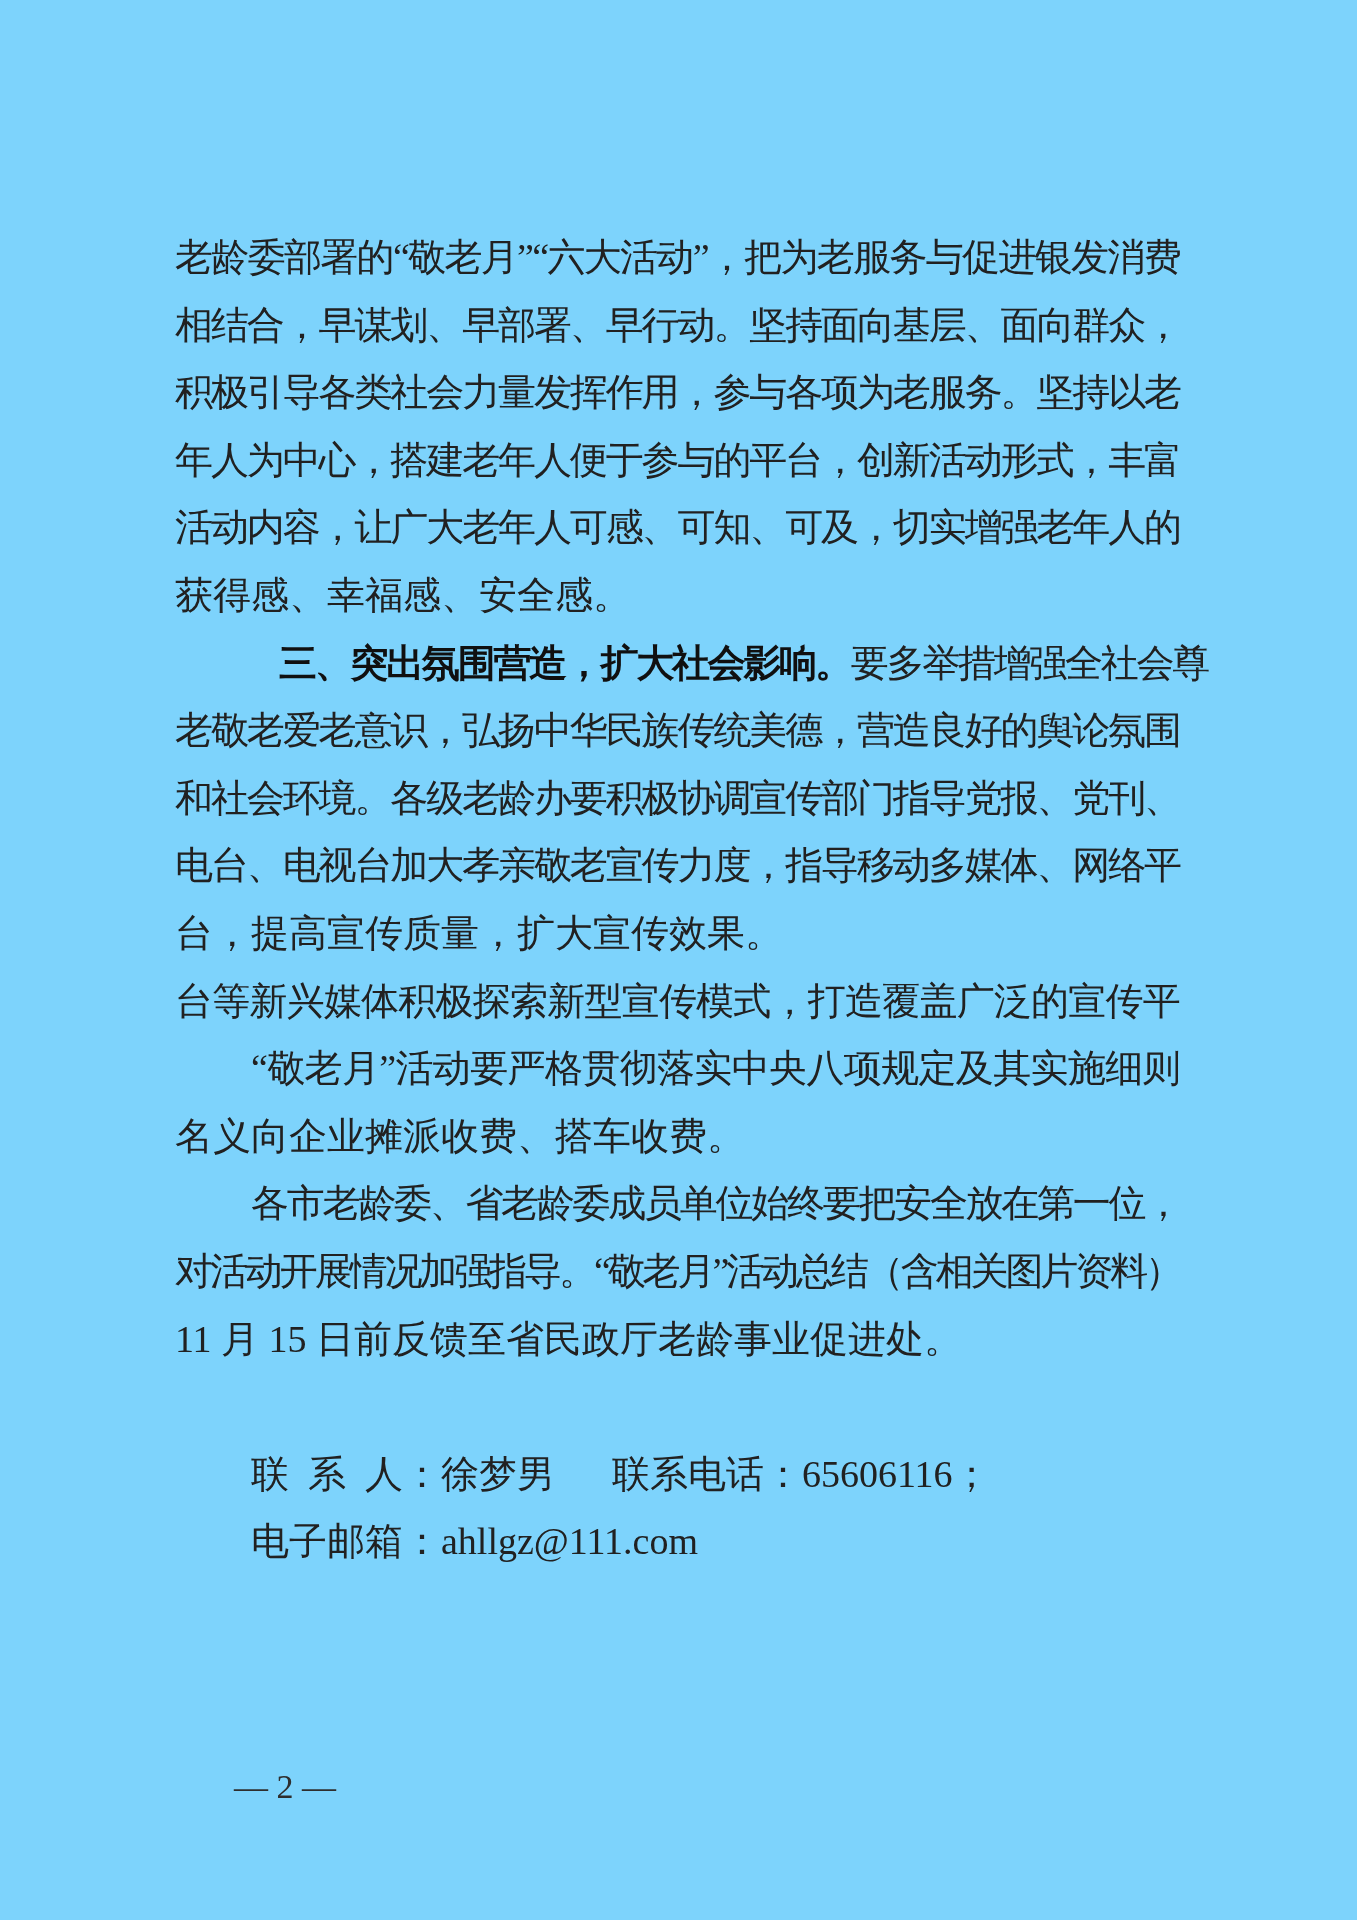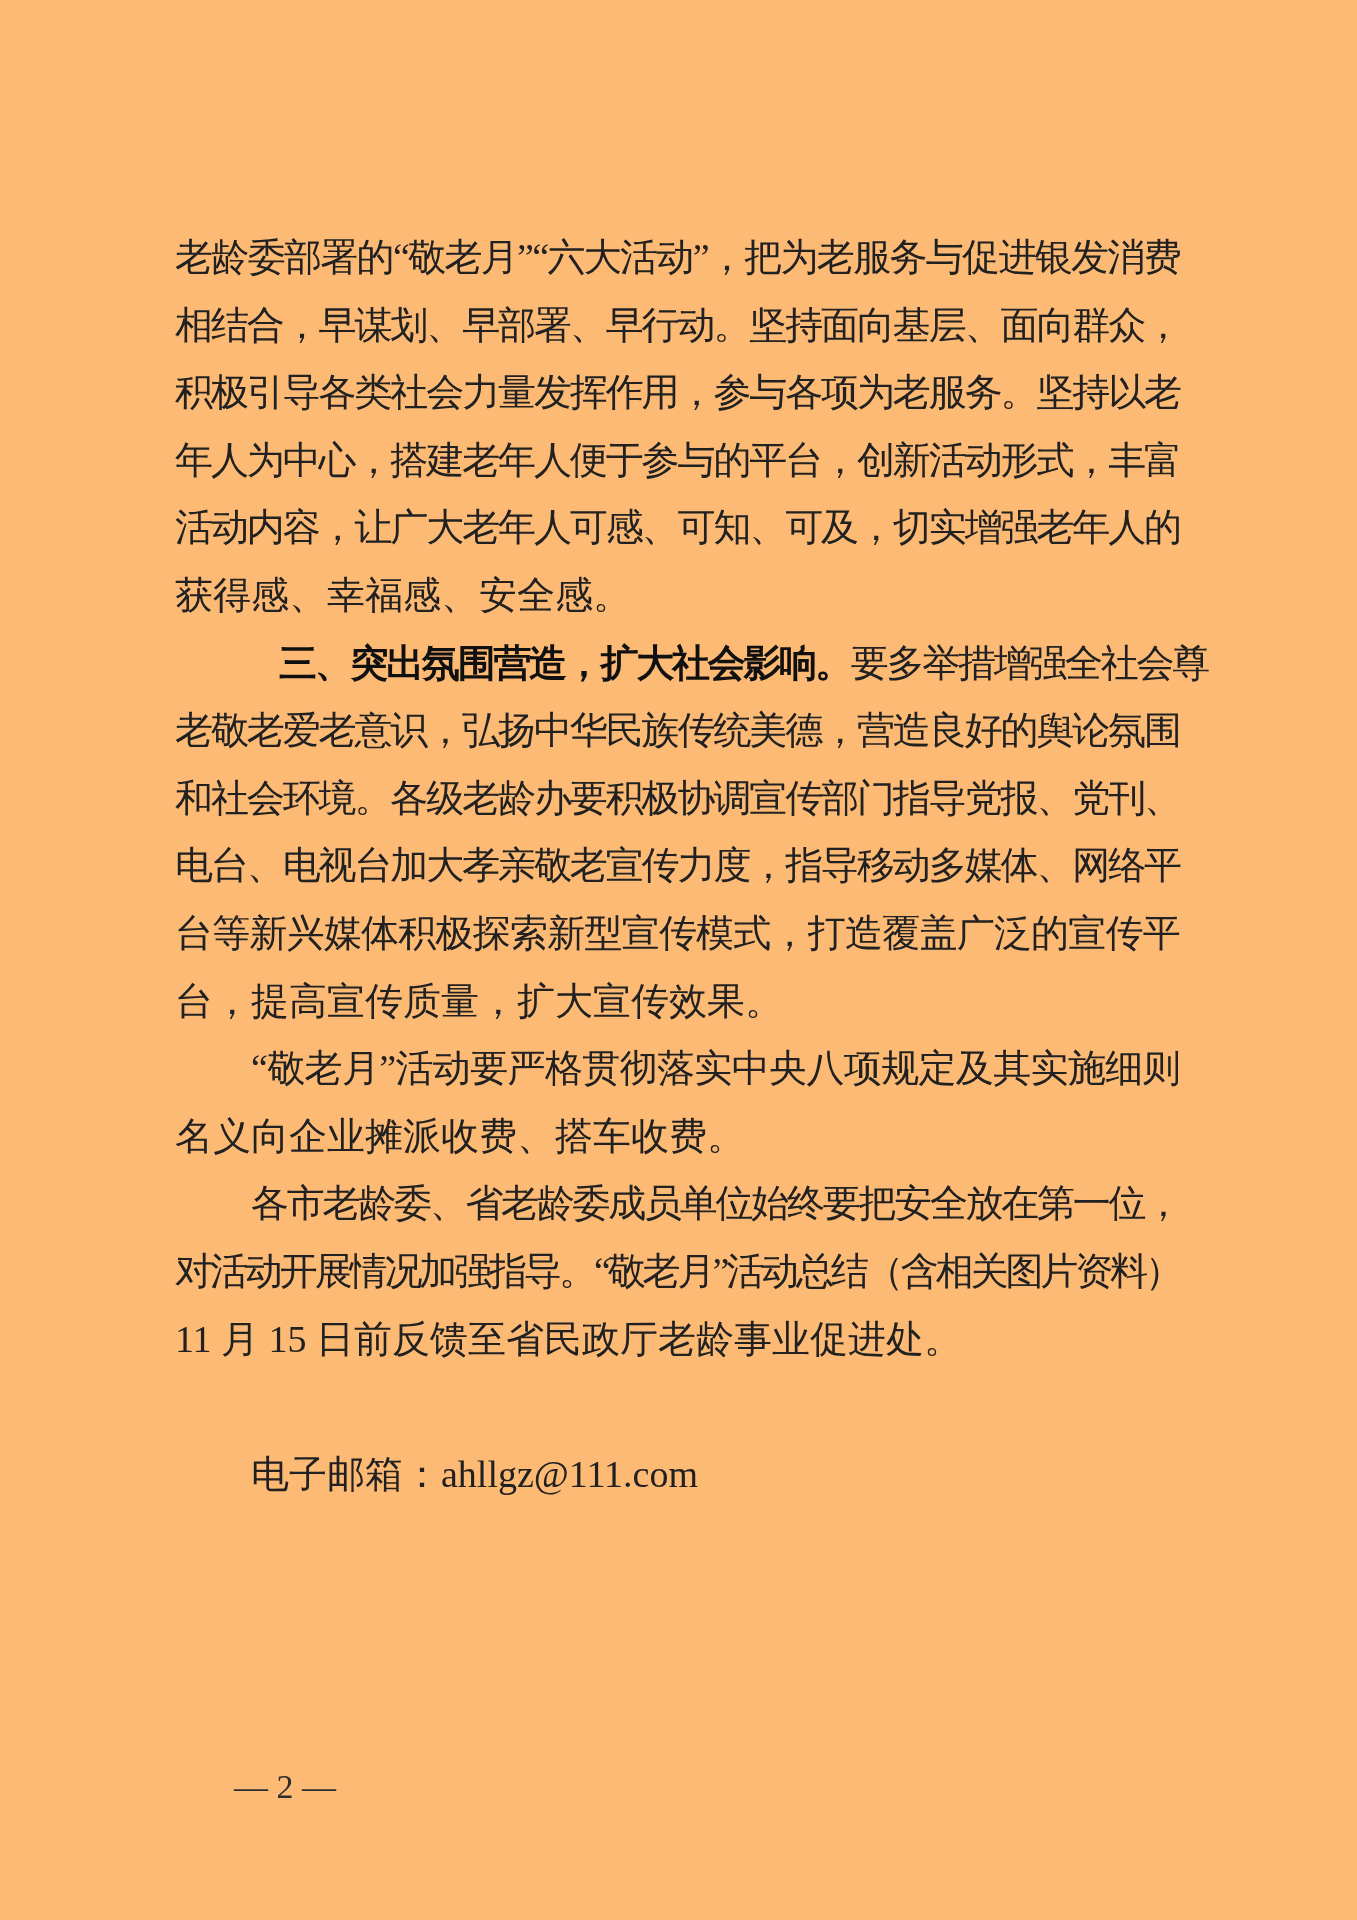--- a/index.html
+++ b/index.html
@@ -4,21 +4,21 @@
 <style>
   html, body {
     margin: 0;
     padding: 0;
     background: #ffffff;
   }
   .page {
     position: relative;
     width: 1357px;
     height: 1920px;
-    background: #fdba74;
+    background: #7dd3fc;
     overflow: hidden;
     font-family: "Liberation Serif", "DejaVu Serif", serif;
     color: #212121;
   }
   .doc-body {
     position: absolute;
     left: 175px;
     top: 224px;
     width: 1005px;
     font-size: 38px;
@@ -58,26 +58,27 @@
       <div class="line"><span class="txt" style="letter-spacing: -1.68229px;"><span>老龄委部署的“敬老月”“六大活动”，把为老服务与促进银发消费</span></span></div>
       <div class="line"><span class="txt" style="letter-spacing: -2.10714px;"><span>相结合，早谋划、早部署、早行动。坚持面向基层、面向群众，</span></span></div>
       <div class="line"><span class="txt" style="letter-spacing: -2.10714px;"><span>积极引导各类社会力量发挥作用，参与各项为老服务。坚持以老</span></span></div>
       <div class="line"><span class="txt" style="letter-spacing: -2.10714px;"><span>年人为中心，搭建老年人便于参与的平台，创新活动形式，丰富</span></span></div>
       <div class="line"><span class="txt" style="letter-spacing: -2.10714px;"><span>活动内容，让广大老年人可感、可知、可及，切实增强老年人的</span></span></div>
       <div class="line"><span class="txt"><span>获得感、幸福感、安全感。</span></span></div>
       <div class="line indent"><span class="txt" style="letter-spacing: -2.26923px;"><span class="bold-head">三、突出氛围营造，扩大社会影响。</span><span>要多举措增强全社会尊</span></span></div>
       <div class="line"><span class="txt" style="letter-spacing: -2.10714px;"><span>老敬老爱老意识，弘扬中华民族传统美德，营造良好的舆论氛围</span></span></div>
       <div class="line"><span class="txt" style="letter-spacing: -2.10714px;"><span>和社会环境。各级老龄办要积极协调宣传部门指导党报、党刊、</span></span></div>
       <div class="line"><span class="txt" style="letter-spacing: -2.10714px;"><span>电台、电视台加大孝亲敬老宣传力度，指导移动多媒体、网络平</span></span></div>
+      <div class="line"><span class="txt"><span>台，提高宣传质量，扩大宣传效果。</span></span></div>
       <div class="line"><span class="txt" style="letter-spacing: -0.777778px;"><span>台等新兴媒体积极探索新型宣传模式，打造覆盖广泛的宣传平</span></span></div>
-      <div class="line"><span class="txt"><span>台，提高宣传质量，扩大宣传效果。</span></span></div>
       <div class="line indent"><span class="txt" style="letter-spacing: -0.64363px;"><span>“敬老月”活动要严格贯彻落实中央八项规定及其实施细则</span></span></div>
       <div class="line"><span class="txt"><span>名义向企业摊派收费、搭车收费。</span></span></div>
       <div class="line indent"><span class="txt" style="letter-spacing: -2.26923px;"><span>各市老龄委、省老龄委成员单位始终要把安全放在第一位，</span></span></div>
       <div class="line"><span class="txt" style="letter-spacing: -3.09115px;"><span>对活动开展情况加强指导。“敬老月”活动总结（含相关图片资料）</span></span></div>
       <div class="line"><span class="txt"><span>11 月 15 日前反馈至省民政厅老龄事业促进处。</span></span></div>
       <div class="line"><span class="txt"></span></div>
+      <div class="line indent"><span class="txt"><span>联 系 人：徐梦男　 联系电话：65606116；</span></span></div>
       <div class="line indent"><span class="txt"><span>电子邮箱：ahllgz@111.com</span></span></div>
     </div>
   <div class="footer">
     <span>— 2 —</span>
   </div>
 </div>
 
 </body></html>

